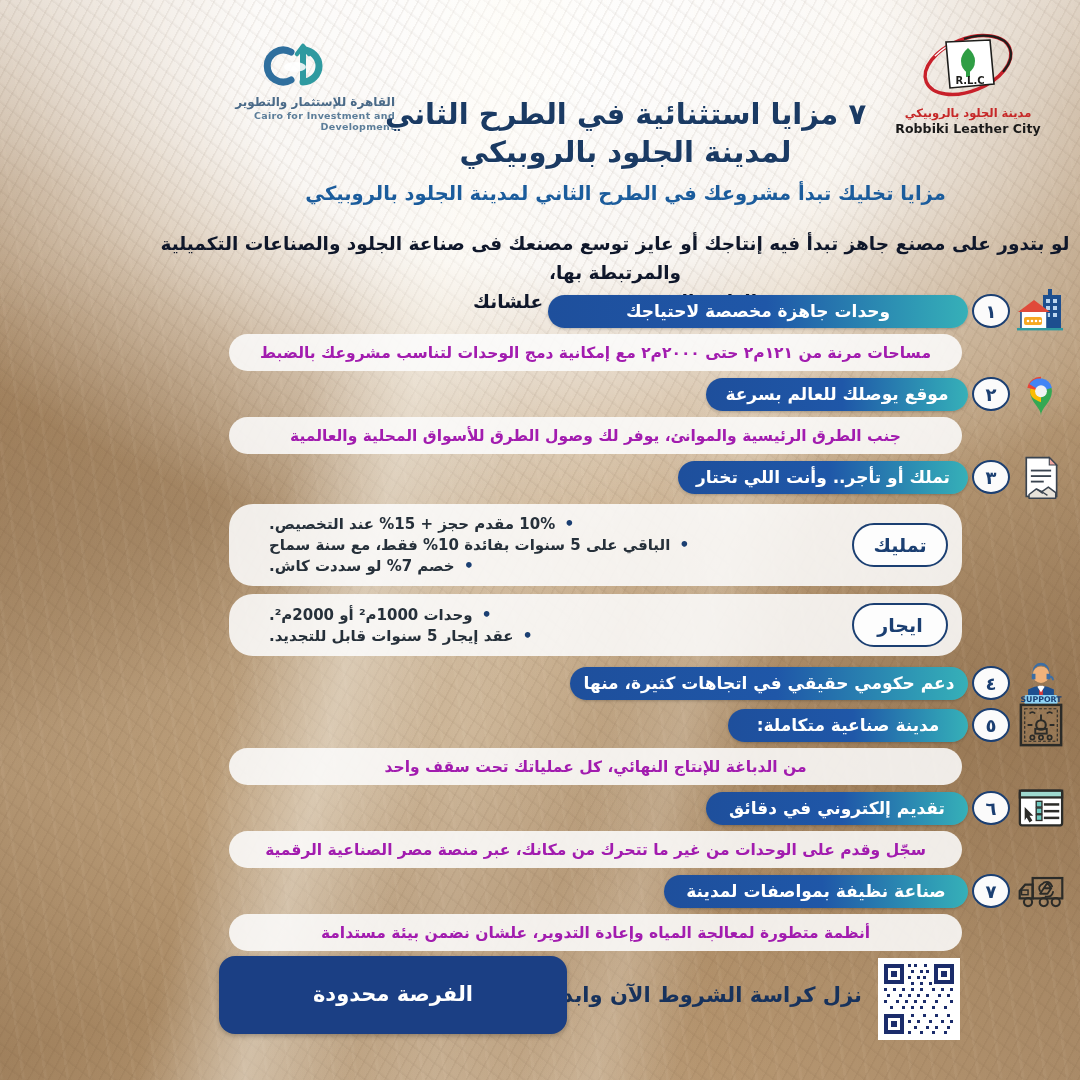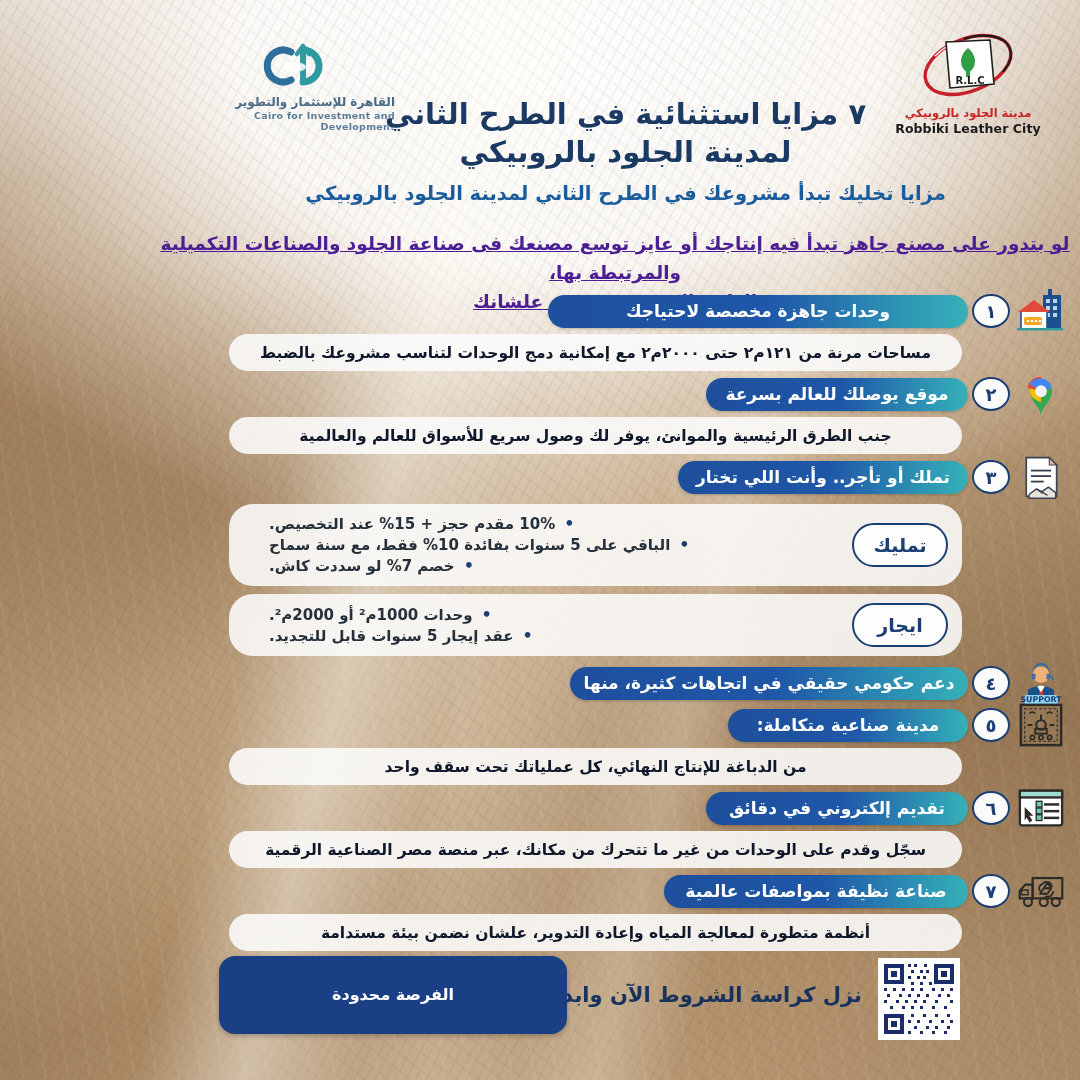--- a/index.html
+++ b/index.html
@@ -69,21 +69,21 @@
   .head-block { position: absolute; top: 96px; left: 0; right: 0; text-align: center; }
   .title-main {
     font-size: 29px; font-weight: 700; color: #1a3a63; line-height: 1.30;
     text-shadow: 0 1px 0 rgba(255,255,255,.7);
   }
   .title-sub {
     margin-top: 10px; font-size: 19.5px; font-weight: 700; color: #1b5c9c; line-height: 1.3;
   }
   .intro {
     margin: 22px auto 0; width: 930px; font-size: 18.5px; font-weight: 700;
-    color: #4c1d95; line-height: 1.58; text-align: center; text-decoration: underline;
+    color: #0f172a; line-height: 1.58; text-align: center;
   }
 
   
   .features { position: absolute; top: 292px; left: 0; right: 0; }
 
   .feature { position: relative; margin-bottom: 4px; }
 
   .frow { display: flex; align-items: center; justify-content: flex-start; height: 38px; }
 
   .ficon {
@@ -118,21 +118,21 @@
   .fbar-w5 { width: 240px; }
   .fbar-w6 { width: 262px; }
   .fbar-w7 { width: 304px; }
 
   .fdesc {
     background: rgba(252,252,252,0.88);
     border-radius: 19px;
     height: 37px;
     margin: 4px 118px 0 58px;
     display: flex; align-items: center; justify-content: center;
-    font-size: 15.5px; font-weight: 700; color: #0f172a;
+    font-size: 15.5px; font-weight: 700; color: #a21caf;
     white-space: nowrap;
   }
 
   
   .optblock {
     margin: 8px 118px 0 58px;
     background: rgba(252,252,252,0.88);
     border-radius: 24px;
     padding: 9px 14px 9px 10px;
     display: flex; align-items: center; gap: 14px;
@@ -161,21 +161,21 @@
   .qr svg { display: block; }
   .cta-text {
     position: absolute; right: 218px; top: 27px;
     font-size: 21px; font-weight: 700; color: #17325c;
   }
   .cta-box {
     position: absolute; left: 48px; top: 0;
     width: 348px; height: 78px;
     background: #1b3f84; border-radius: 16px;
     display: flex; flex-direction: column; align-items: center; justify-content: center;
-    color: #ffffff; font-size: 16px; font-weight: 700; line-height: 1.42;
+    color: #ffffff; font-size: 21px; font-weight: 700; line-height: 1.42;
     box-shadow: 0 2px 5px rgba(0,0,0,.25);
   }
 </style>
 </head>
 <body>
 
 <div class="bg-layer"></div>
 <div class="bg-grain"></div>
 <div class="bg-sheen"></div>
 
@@ -260,21 +260,21 @@
             <path d="M22 49 C22 40 10 34 10 22 A12 12 0 0 1 34 22 C34 34 22 40 22 49 Z" fill="#34a853"></path>
             <path d="M10 22 A12 12 0 0 1 22 10 L22 34 C14 31 10 28 10 22 Z" fill="#fbbc05"></path>
             <path d="M7 18 A15 15 0 0 1 22 6 L22 22 Z" fill="#ea4335"></path>
             <path d="M9 14 A14 14 0 0 1 34 18 L22 22 Z" fill="#4285f4"></path>
             <circle cx="22" cy="22" r="6.5" fill="#f1f3f4"></circle>
           </svg>
         </div>
         <div class="fnum">٢</div>
         <div class="fbar fbar-w2">موقع يوصلك للعالم بسرعة</div>
       </div>
-      <div class="fdesc">جنب الطرق الرئيسية والموانئ، يوفر لك وصول سريع للأسواق للعالم والعالمية</div>
+      <div class="fdesc">جنب الطرق الرئيسية والموانئ، يوفر لك وصول الطرق للأسواق المحلية والعالمية</div>
     </div>
 
     <div class="feature">
       <div class="frow">
         <div class="ficon">
           <svg viewBox="0 0 50 50" width="46" height="46">
             <path d="M9 4 H34 L42 12 V46 H9 Z" fill="#ffffff" stroke="#3a4450" stroke-width="1.8"></path>
             <path d="M34 4 V12 H42 Z" fill="#f0a6a0" stroke="#3a4450" stroke-width="1.2"></path>
             <rect x="14" y="17" width="22" height="2" fill="#3a4450"></rect>
             <rect x="14" y="23" width="22" height="2" fill="#3a4450"></rect>
@@ -392,21 +392,21 @@
             <path d="M18 12 H10 L4 19 V27 H18 Z" fill="none" stroke="#2b2b28" stroke-width="2.4"></path>
             <rect x="6" y="18" width="7" height="5" fill="none" stroke="#2b2b28" stroke-width="1.6"></rect>
             <circle cx="13" cy="31" r="4.4" fill="none" stroke="#2b2b28" stroke-width="2.2"></circle>
             <circle cx="30" cy="31" r="4.4" fill="none" stroke="#2b2b28" stroke-width="2.2"></circle>
             <circle cx="43" cy="31" r="4.4" fill="none" stroke="#2b2b28" stroke-width="2.2"></circle>
             <path d="M34 10 L38 16 L30 16 Z M30 16 L26 22 L34 22 M26 22 L34 22 L38 16" fill="none" stroke="#2b2b28" stroke-width="2" stroke-linejoin="round"></path>
             <path d="M30 10 q6 -3 9 4 M40 20 q-1 6 -8 5 M26 19 q-3 -5 3 -8" fill="none" stroke="#2b2b28" stroke-width="2" stroke-linecap="round"></path>
           </svg>
         </div>
         <div class="fnum">٧</div>
-        <div class="fbar fbar-w7">صناعة نظيفة بمواصفات عالمية</div>
+        <div class="fbar fbar-w7">صناعة نظيفة بمواصفات لمدينة</div>
       </div>
       <div class="fdesc">أنظمة متطورة لمعالجة المياه وإعادة التدوير، علشان نضمن بيئة مستدامة</div>
     </div>
 
   </div>
 
   <div class="footer">
     <div class="qr">
       <svg viewBox="0 0 78 78" width="78" height="78">
         <rect width="78" height="78" fill="#ffffff"></rect>

